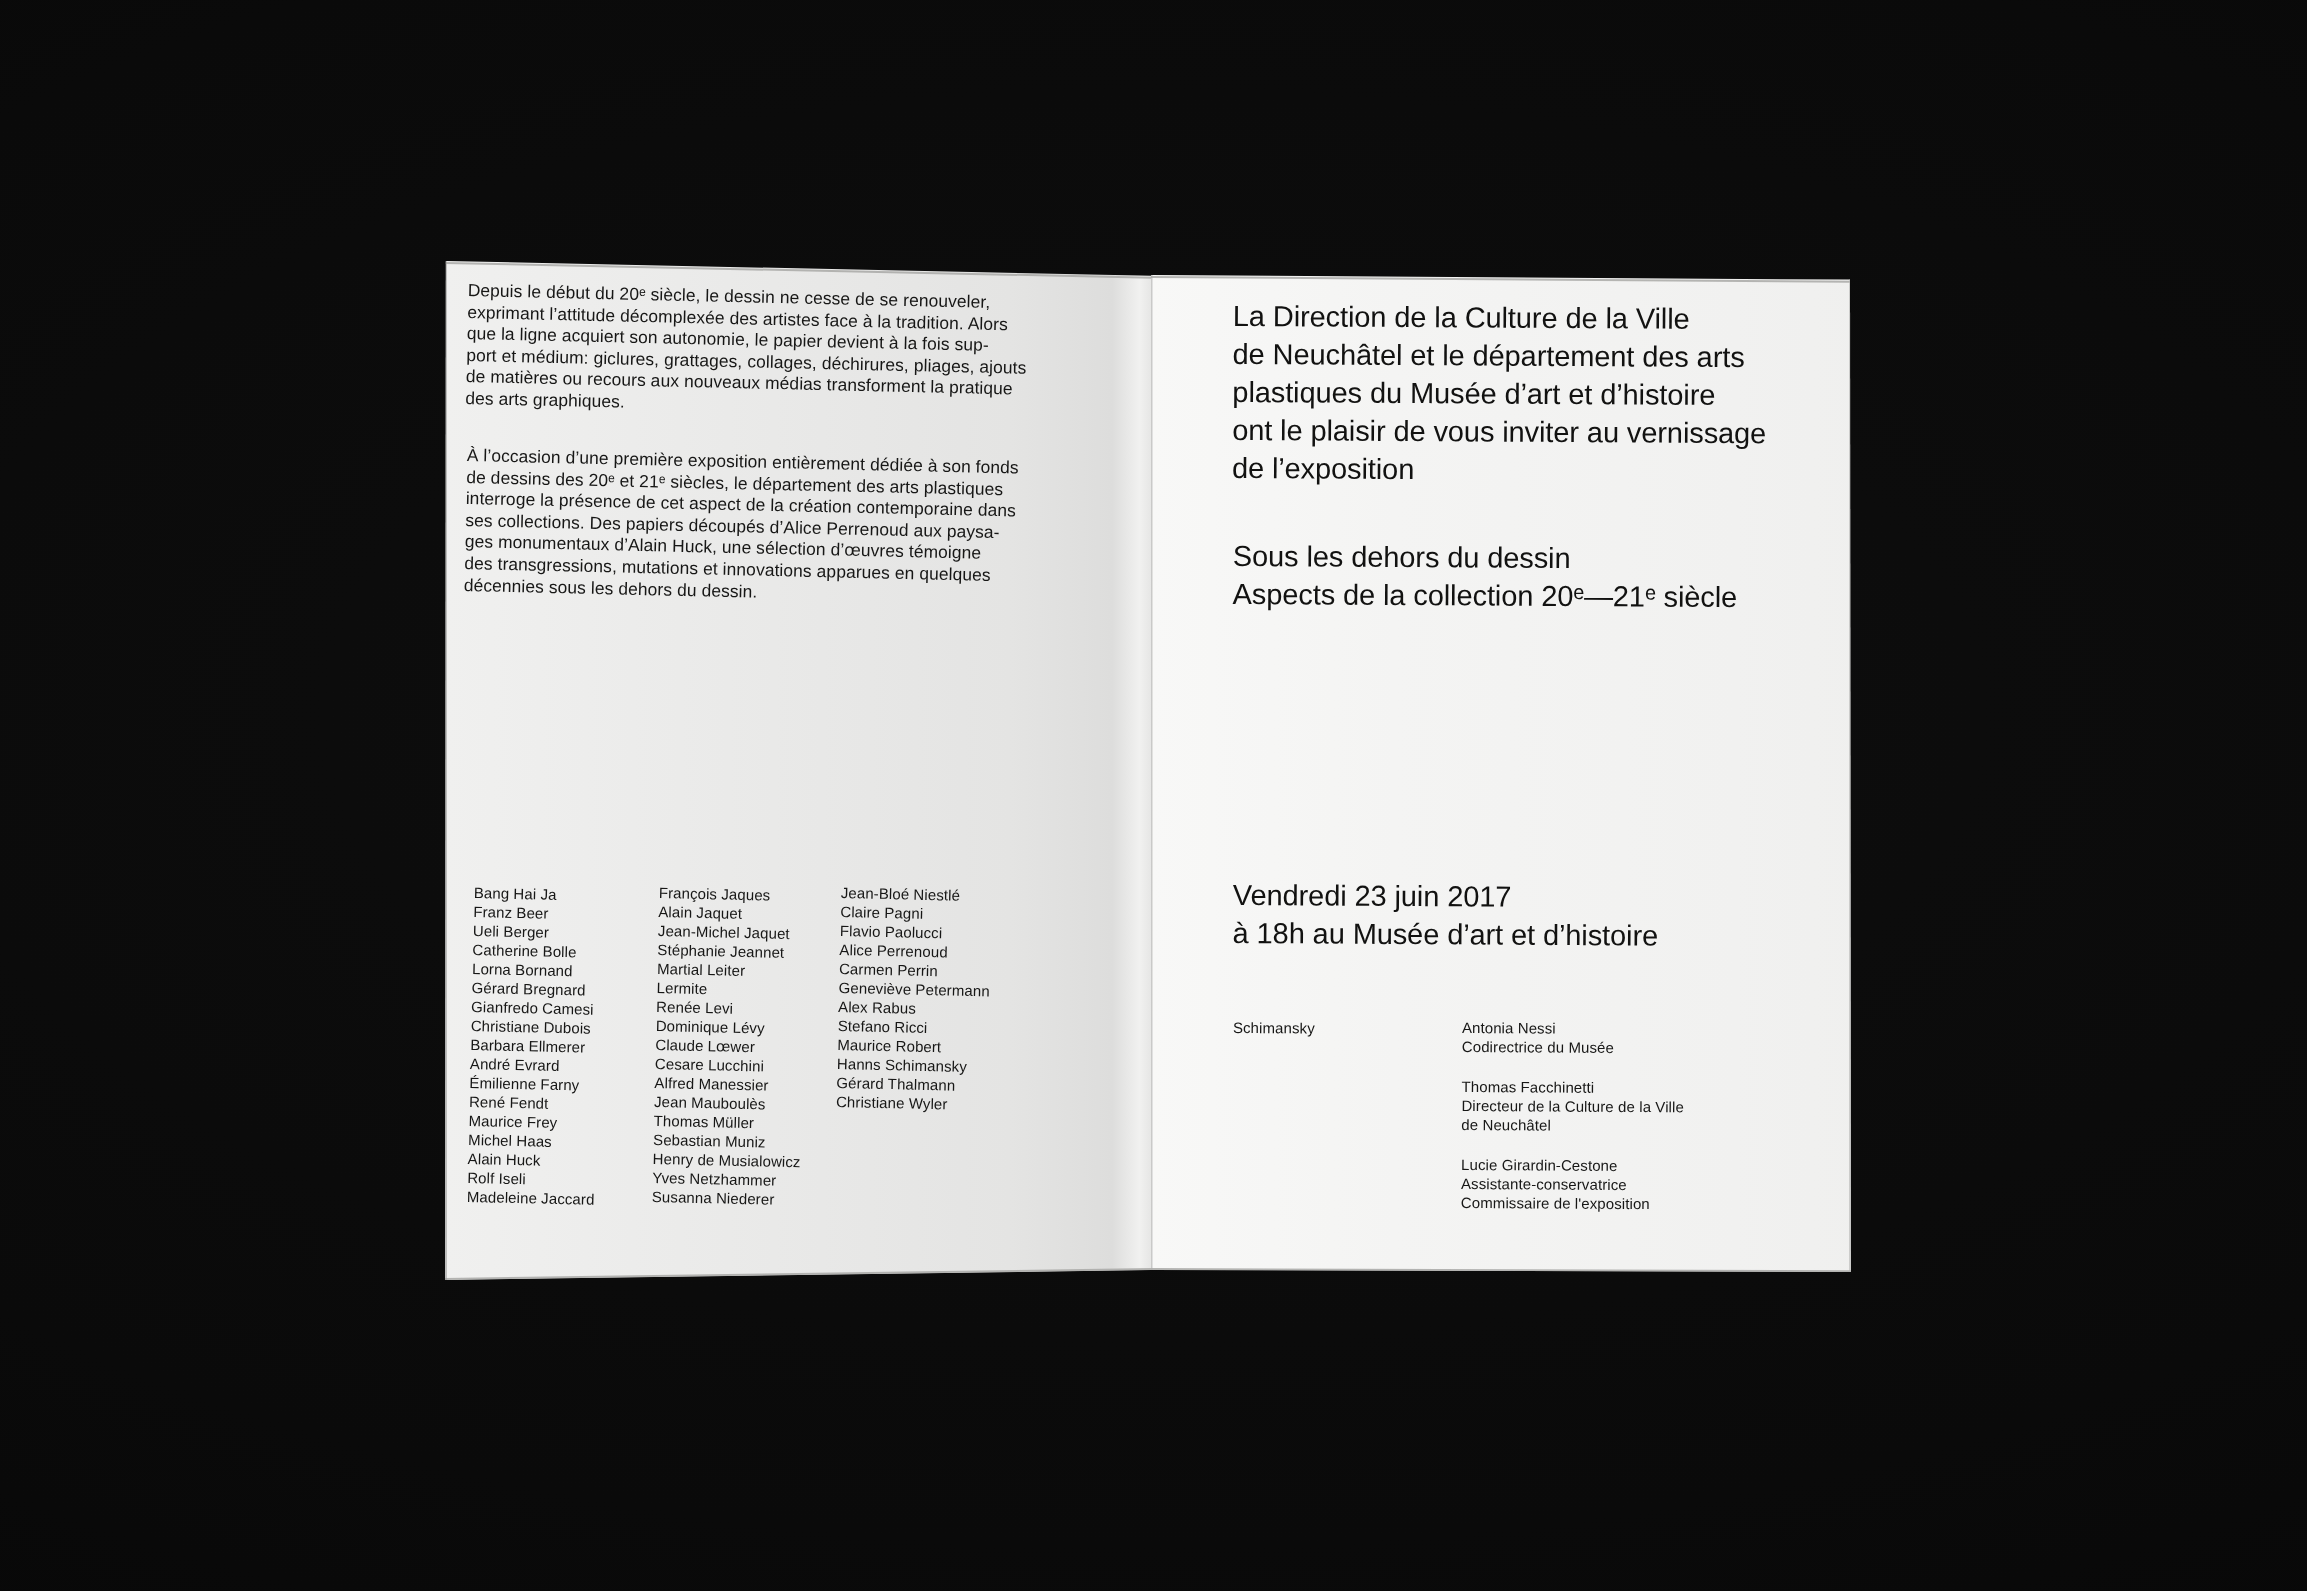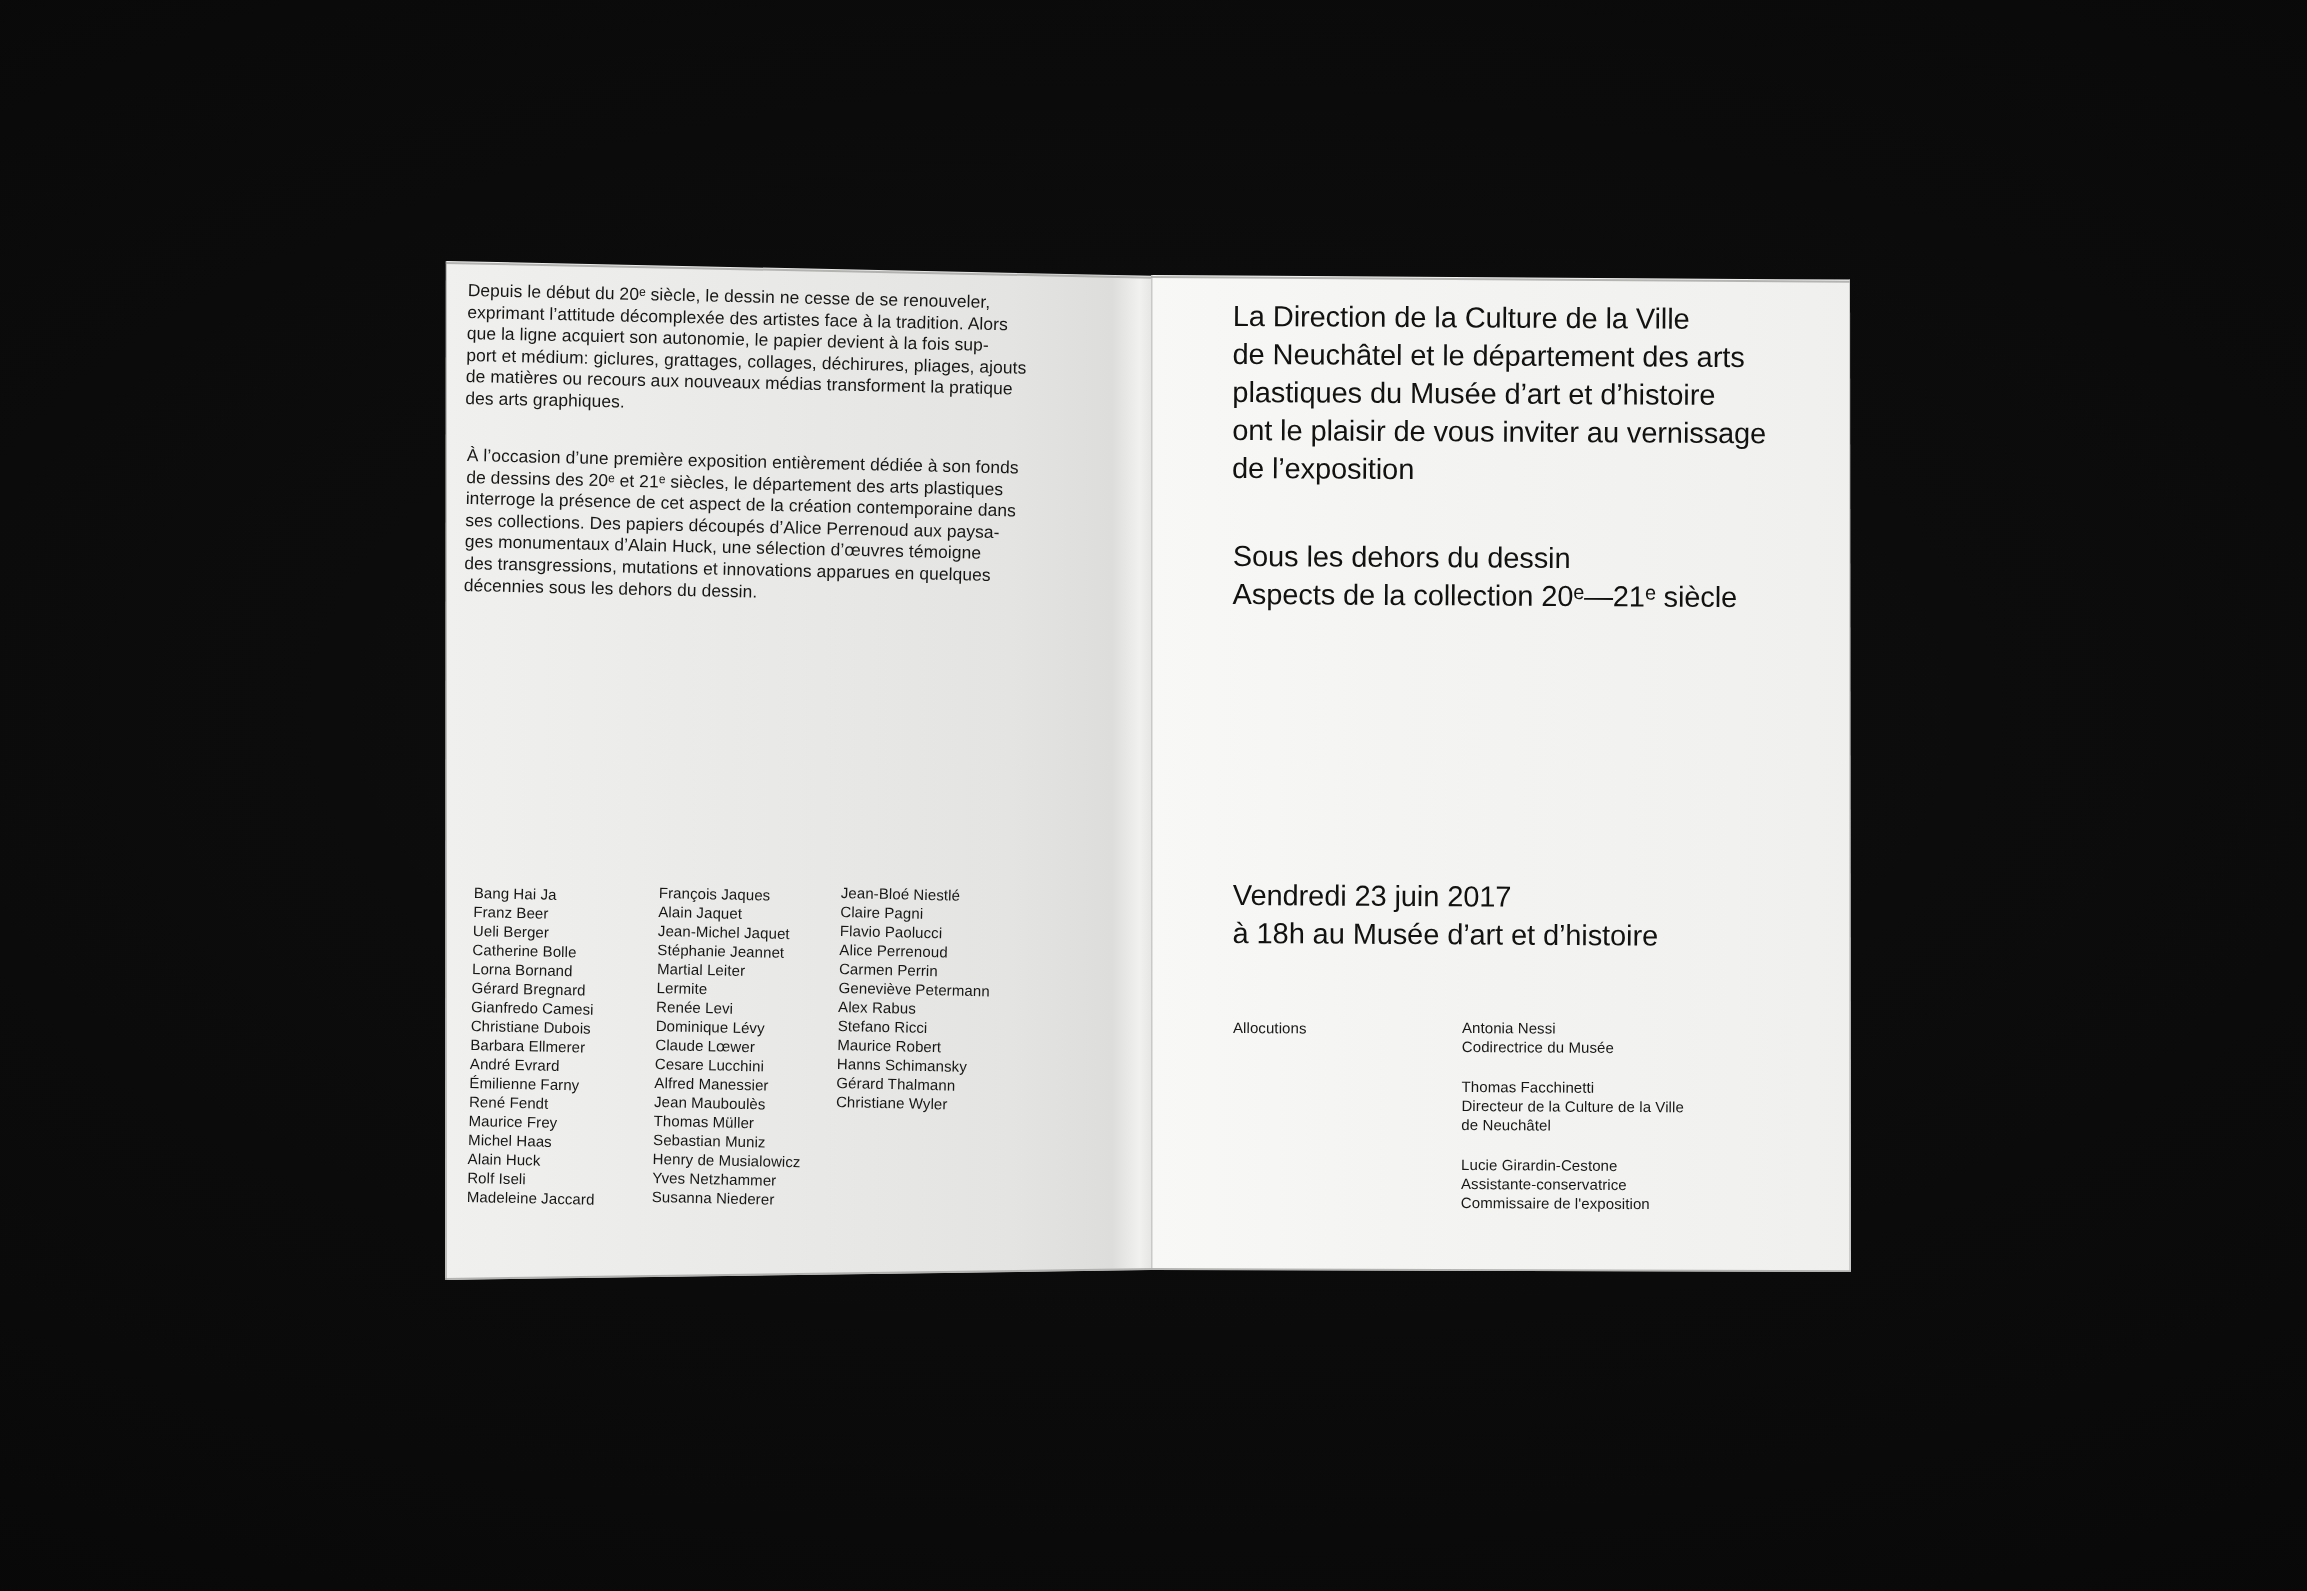--- a/index.html
+++ b/index.html
@@ -205,21 +205,21 @@
     <div class="rp-big rp-title">
         <div class="t-line">Sous les dehors du dessin</div>
         <div class="t-line">Aspects de la collection 20ᵉ—21ᵉ siècle</div>
       </div>
 
     <div class="rp-big rp-event">
         <div class="t-line">Vendredi 23 juin 2017</div>
         <div class="t-line">à 18h au Musée d’art et d’histoire</div>
       </div>
 
-    <div class="rp-small rp-alloc-label">Allocutions</div>
+    <div class="rp-small rp-alloc-label">Schimansky</div>
 
     <div class="rp-small rp-speakers">
         <div class="speaker-block">
           <div class="t-line">Antonia Nessi</div>
           <div class="t-line">Codirectrice du Musée</div>
         </div>
         <div class="speaker-block">
           <div class="t-line">Thomas Facchinetti</div>
           <div class="t-line">Directeur de la Culture de la Ville</div>
           <div class="t-line">de Neuchâtel</div>

